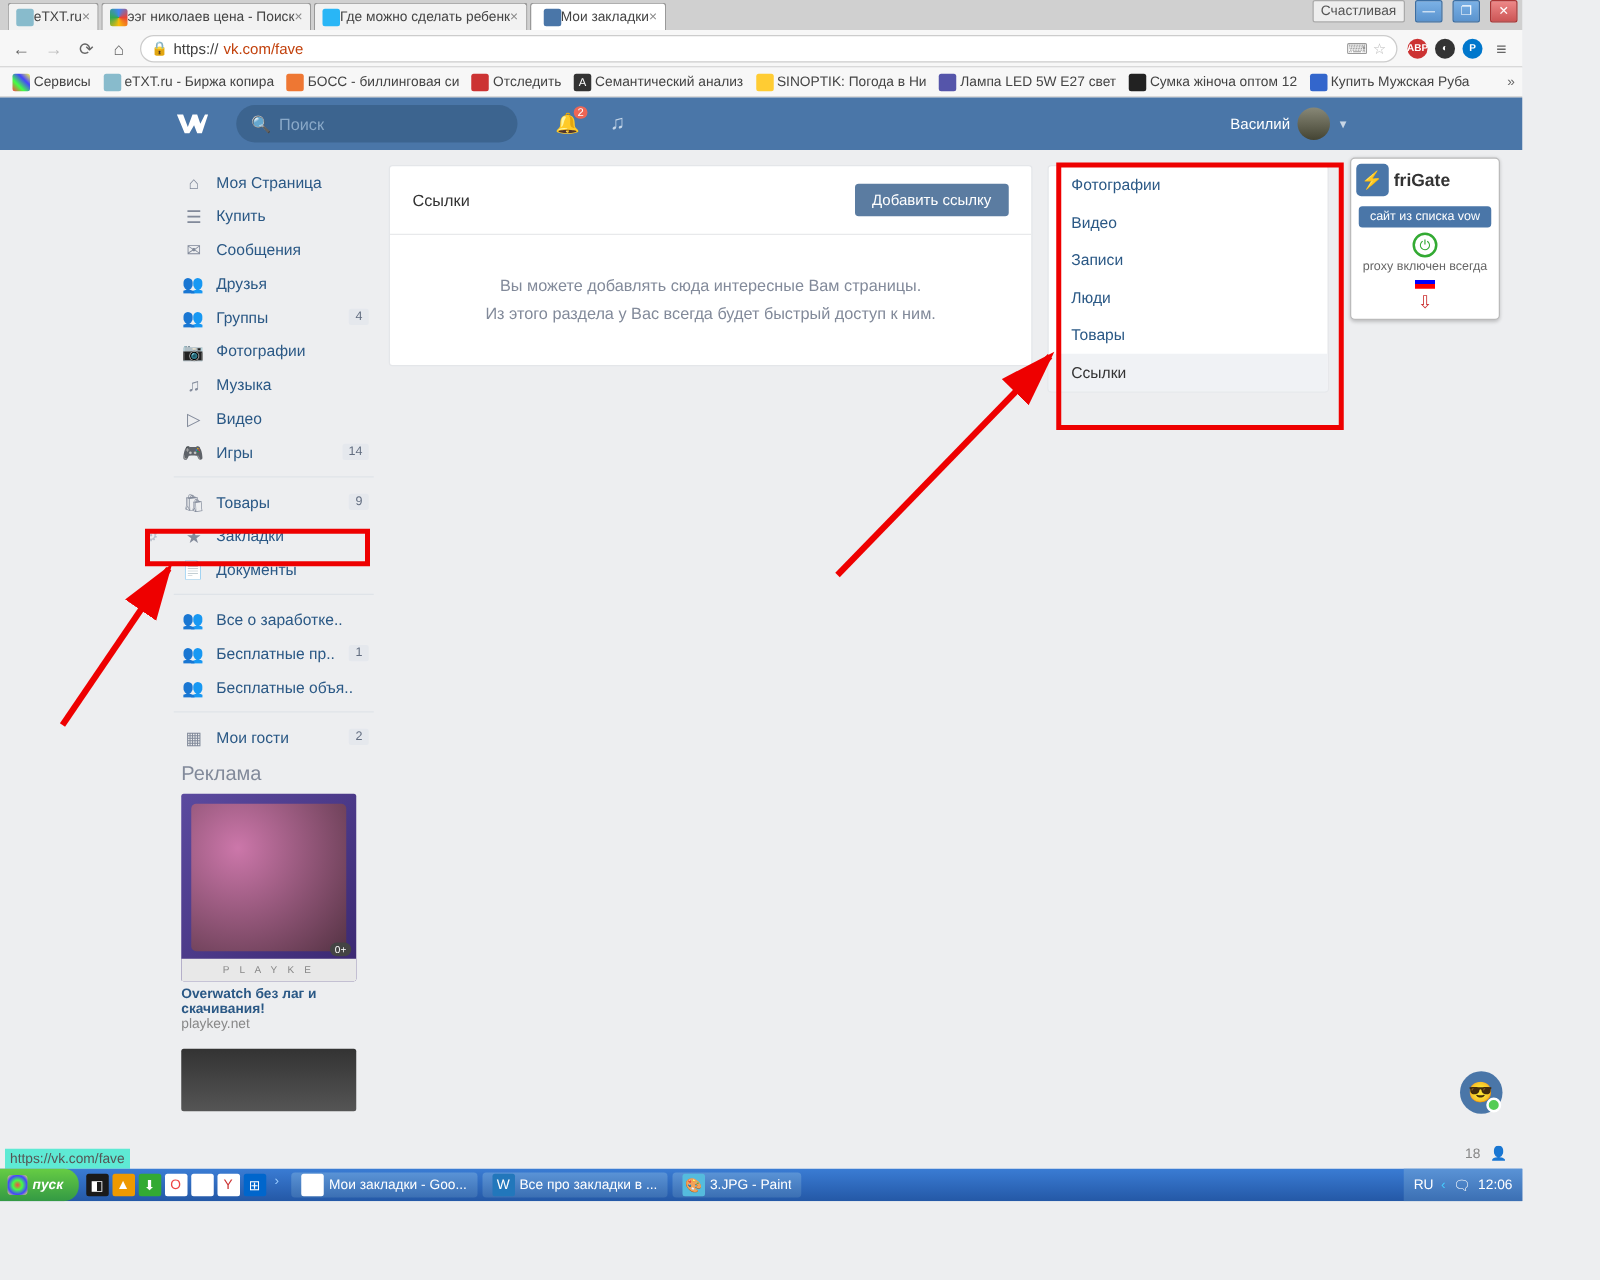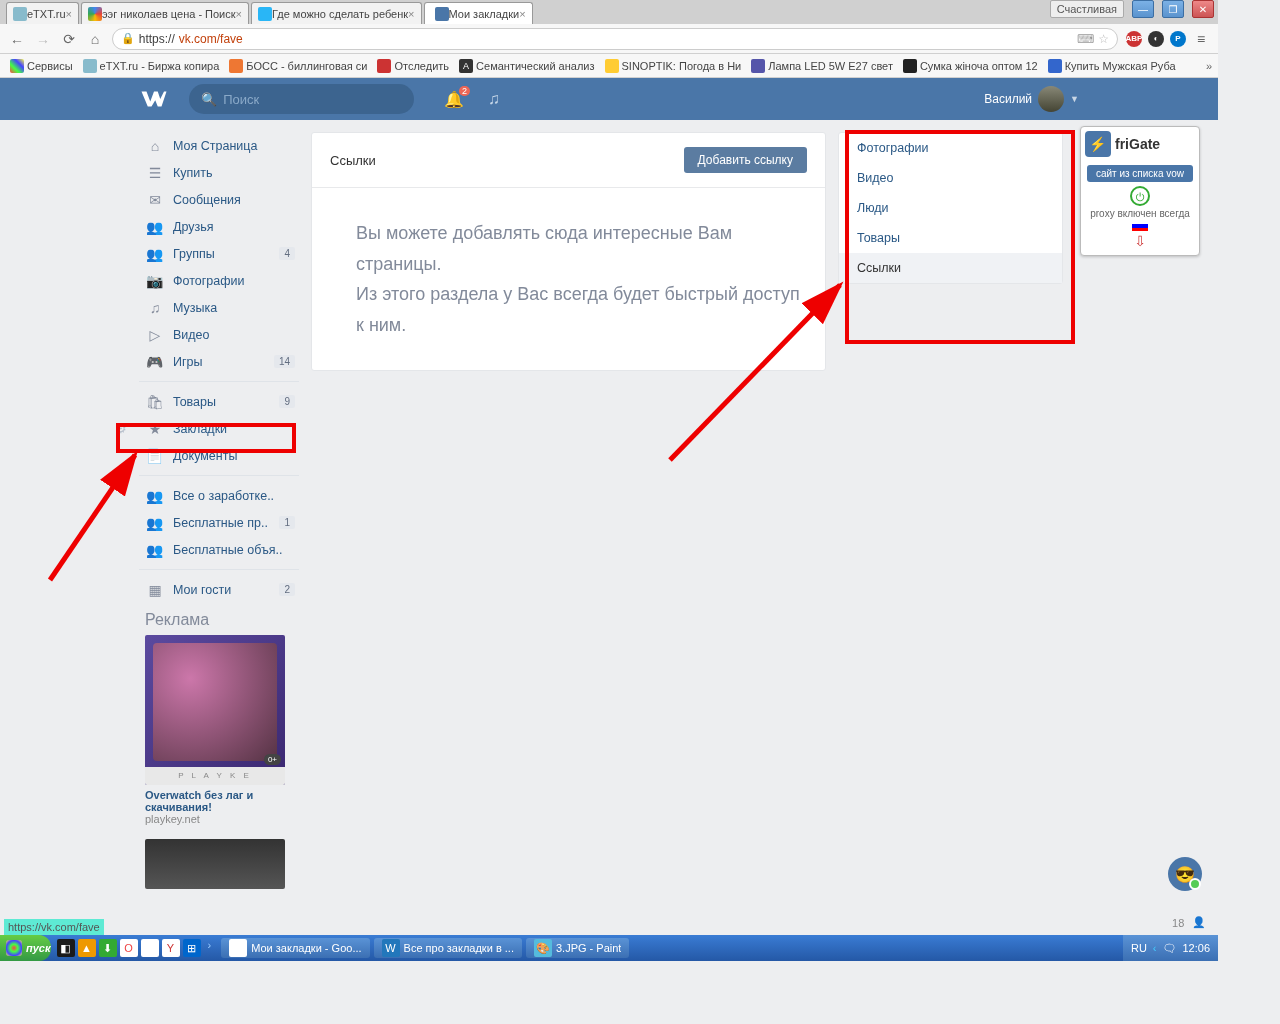--- a/index.html
+++ b/index.html
@@ -51,21 +51,21 @@
 .ad-img { width: 140px; height: 150px; background: linear-gradient(135deg,#5b4a9f,#3a2770); border-radius: 2px; position: relative; overflow: hidden; }
 .ad-pk { position: absolute; bottom: 0; left: 0; right: 0; height: 18px; background: #e8e8e8; font-size: 8px; letter-spacing: 3px; color: #888; text-align: center; line-height: 18px; }
 .ad-title { font-size: 11px; font-weight: bold; color: #2a5885; margin-top: 4px; }
 .ad-domain { font-size: 11px; color: #888; }
 
 .vk-main { width: 515px; }
 .panel { background: #fff; border: 1px solid #e4e6e9; border-radius: 3px; }
 .panel-hd { display: flex; align-items: center; justify-content: space-between; padding: 14px 18px; border-bottom: 1px solid #e8e9eb; }
 .panel-hd h2 { font-size: 13px; font-weight: normal; color: #333; }
 .btn-primary { background: #5b7ca1; color: #fff; font-size: 12px; padding: 6px 14px; border-radius: 3px; border: none; }
-.panel-body { padding: 30px 20px; color: #828a9a; font-size: 18px; line-height: 1.7; margin-left: 24px; }
+.panel-body { padding: 30px 20px; text-align: center; color: #828a9a; font-size: 13px; line-height: 1.7; }
 
 .vk-right { width: 225px; }
 .right-tabs { background: #fff; border: 1px solid #e4e6e9; border-radius: 3px; }
 .rtab { padding: 8px 18px; font-size: 12.5px; color: #2a5885; }
 .rtab.active { background: #f0f2f5; color: #333; }
 
 
 .frigate { position: absolute; right: 18px; top: 126px; width: 120px; background: #fff; border: 1px solid #bbb; border-radius: 4px; font-size: 10px; text-align: center; padding-bottom: 6px; box-shadow: 0 1px 3px rgba(0,0,0,.2); }
 .frigate-hd { display: flex; align-items: center; gap: 4px; padding: 4px; font-size: 14px; font-weight: bold; color: #333; }
 .fr-bolt { width: 26px; height: 26px; background: #4a76a8; border-radius: 4px; color: #fff; display: flex; align-items: center; justify-content: center; font-size: 14px; }
@@ -79,21 +79,21 @@
 .arrow-svg { position: absolute; pointer-events: none; }
 
 
 .status-br { position: absolute; right: 12px; bottom: 32px; display: flex; align-items: center; gap: 8px; font-size: 11px; color: #888; }
 .mask { width: 34px; height: 34px; background: #4a76a8; border-radius: 50%; display: flex; align-items: center; justify-content: center; color: #fff; font-size: 16px; position: relative; }
 .mask::after { content:''; position:absolute; bottom:1px; right:1px; width:8px; height:8px; background:#5c5; border-radius:50%; border:2px solid #fff; }
 
 .status-bl { position: absolute; left: 4px; bottom: 26px; font-size: 11px; color: #555; background:#5eead4; padding:2px 4px; }
 
 .taskbar { position: absolute; bottom: 0; left: 0; right: 0; height: 26px; background: linear-gradient(#3a7cd4,#2458a6); display: flex; align-items: center; font-size: 11px; color: #fff; }
-.start-btn { background: linear-gradient(#6c4,#394); height: 100%; padding: 0 0 0 6px; display: flex; align-items: center; gap: 4px; border-radius: 0 12px 12px 0; font-style: italic; font-weight: bold; }
+.start-btn { background: linear-gradient(#6c4,#394); height: 100%; padding: 0 12px 0 6px; display: flex; align-items: center; gap: 4px; border-radius: 0 12px 12px 0; font-style: italic; font-weight: bold; }
 .tb-icons { display: flex; gap: 3px; padding: 0 6px; }
 .tb-i { width: 18px; height: 18px; border-radius: 2px; display:flex; align-items:center; justify-content:center; font-size:11px;}
 .tb-task { background: linear-gradient(#5a93d6,#3b6fb3); height: 20px; padding: 0 8px; display: flex; align-items: center; gap: 4px; border-radius: 3px; margin-right: 4px; max-width: 150px; }
 .tb-tray { margin-left: auto; display: flex; align-items: center; gap: 6px; background: linear-gradient(#5a93d6,#3b6fb3); height: 100%; padding: 0 8px; }
 .gear-icon { position: absolute; left: 120px; color: #b8c0cc; font-size: 13px; }
 </style>
 </head>
 <body>
 
 <div class="tab-strip">
@@ -315,20 +315,21 @@
         <div>Вы можете добавлять сюда интересные Вам страницы.</div>
         <div>Из этого раздела у Вас всегда будет быстрый доступ к ним.</div>
       </div>
     </div>
   </div>
 
   <div class="vk-right">
     <div class="right-tabs" id="rtabs">
         <div class="rtab">Фотографии</div>
         <div class="rtab">Видео</div>
+        <div class="rtab">Записи</div>
         <div class="rtab">Люди</div>
         <div class="rtab">Товары</div>
         <div class="rtab active">Ссылки</div>
       </div>
   </div>
 </div>
 
 <div class="frigate">
   <div class="frigate-hd">
       <div class="fr-bolt">⚡</div>

